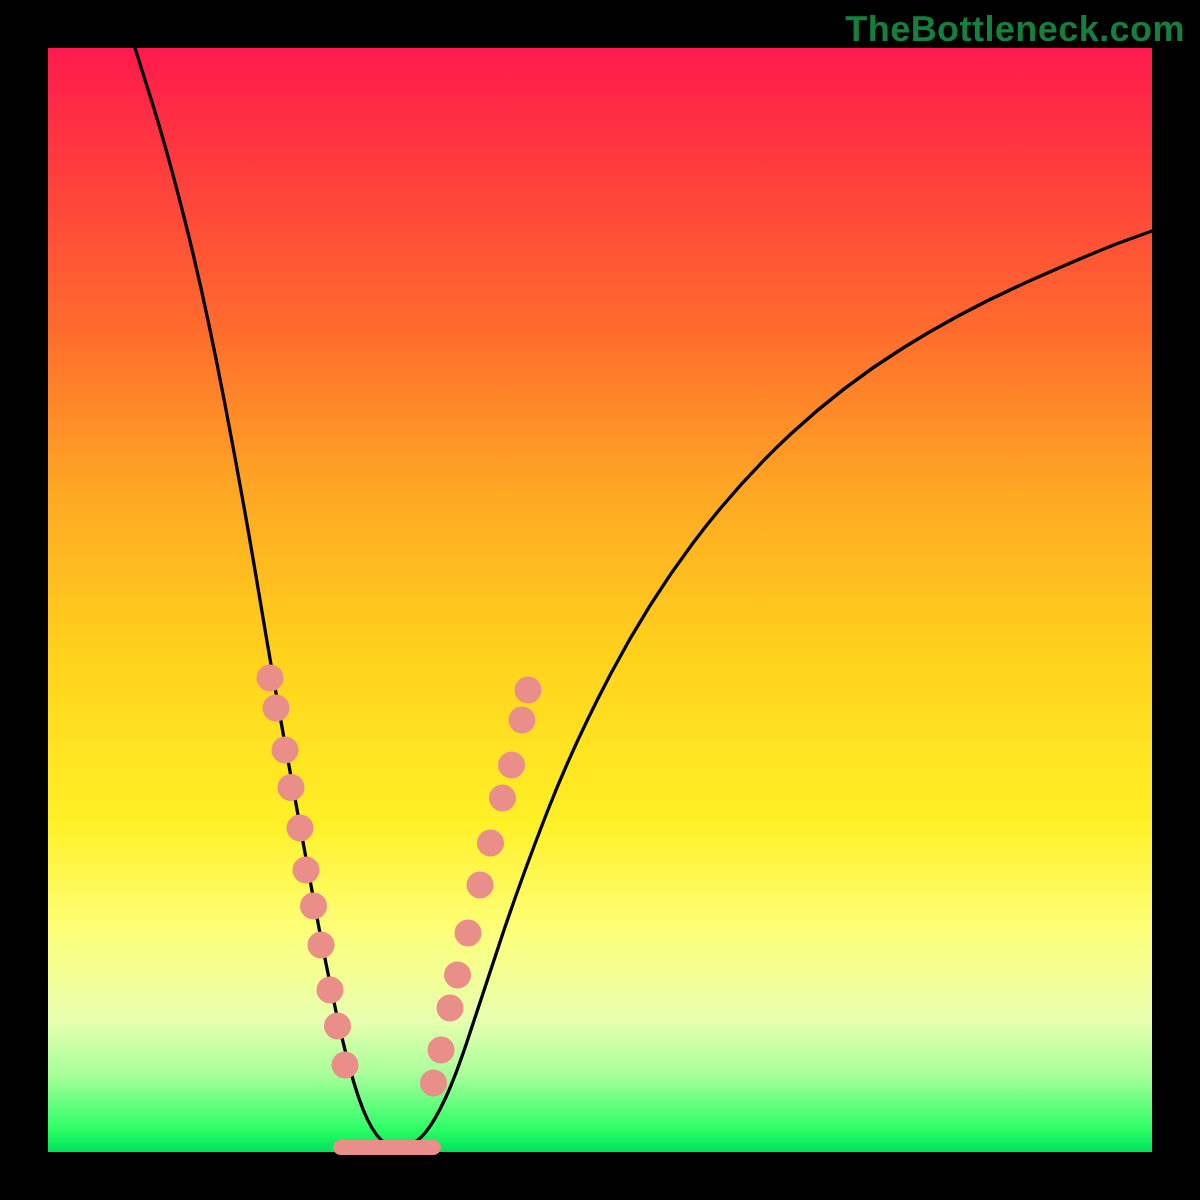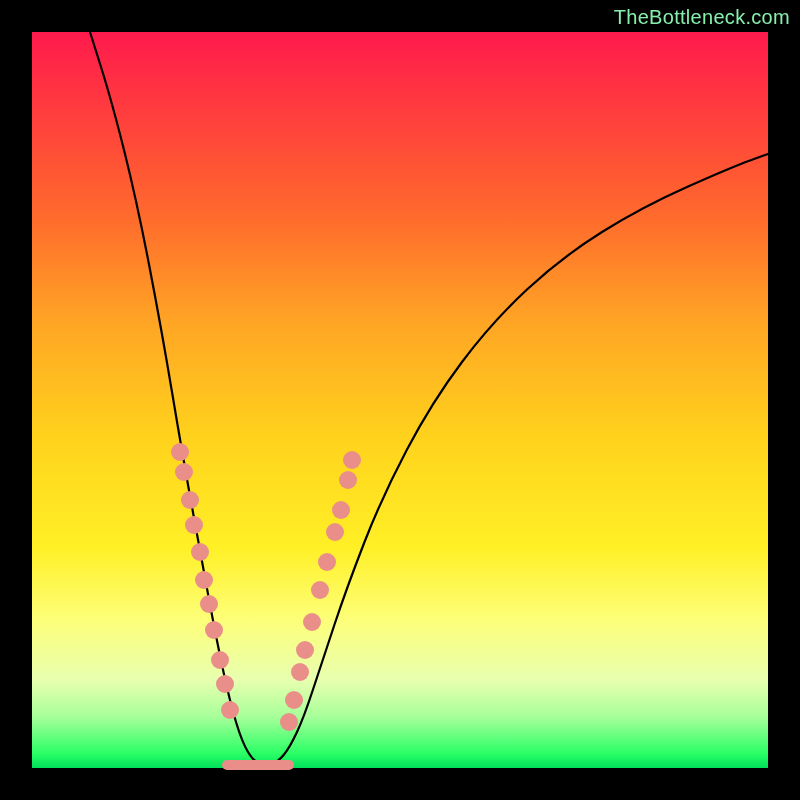--- a/index.html
+++ b/index.html
@@ -35,23 +35,23 @@
       #fdff7a 80%,
       #e8ffb0 88%,
       #a8ff9a 93%,
       #2bff66 98%,
       #00e05a 100%);
   }
   .watermark {
     position: absolute;
     top: 6px;
     right: 10px;
-    color: #86efac;
-    font-size: 20px;
-    font-weight: 400;
+    color: #15803d;
+    font-size: 24px;
+    font-weight: 700;
     letter-spacing: 0.3px;
     user-select: none;
   }
   svg.curve {
     position: absolute;
     left: 0; top: 0;
     width: 736px;
     height: 736px;
     overflow: visible;
   }

